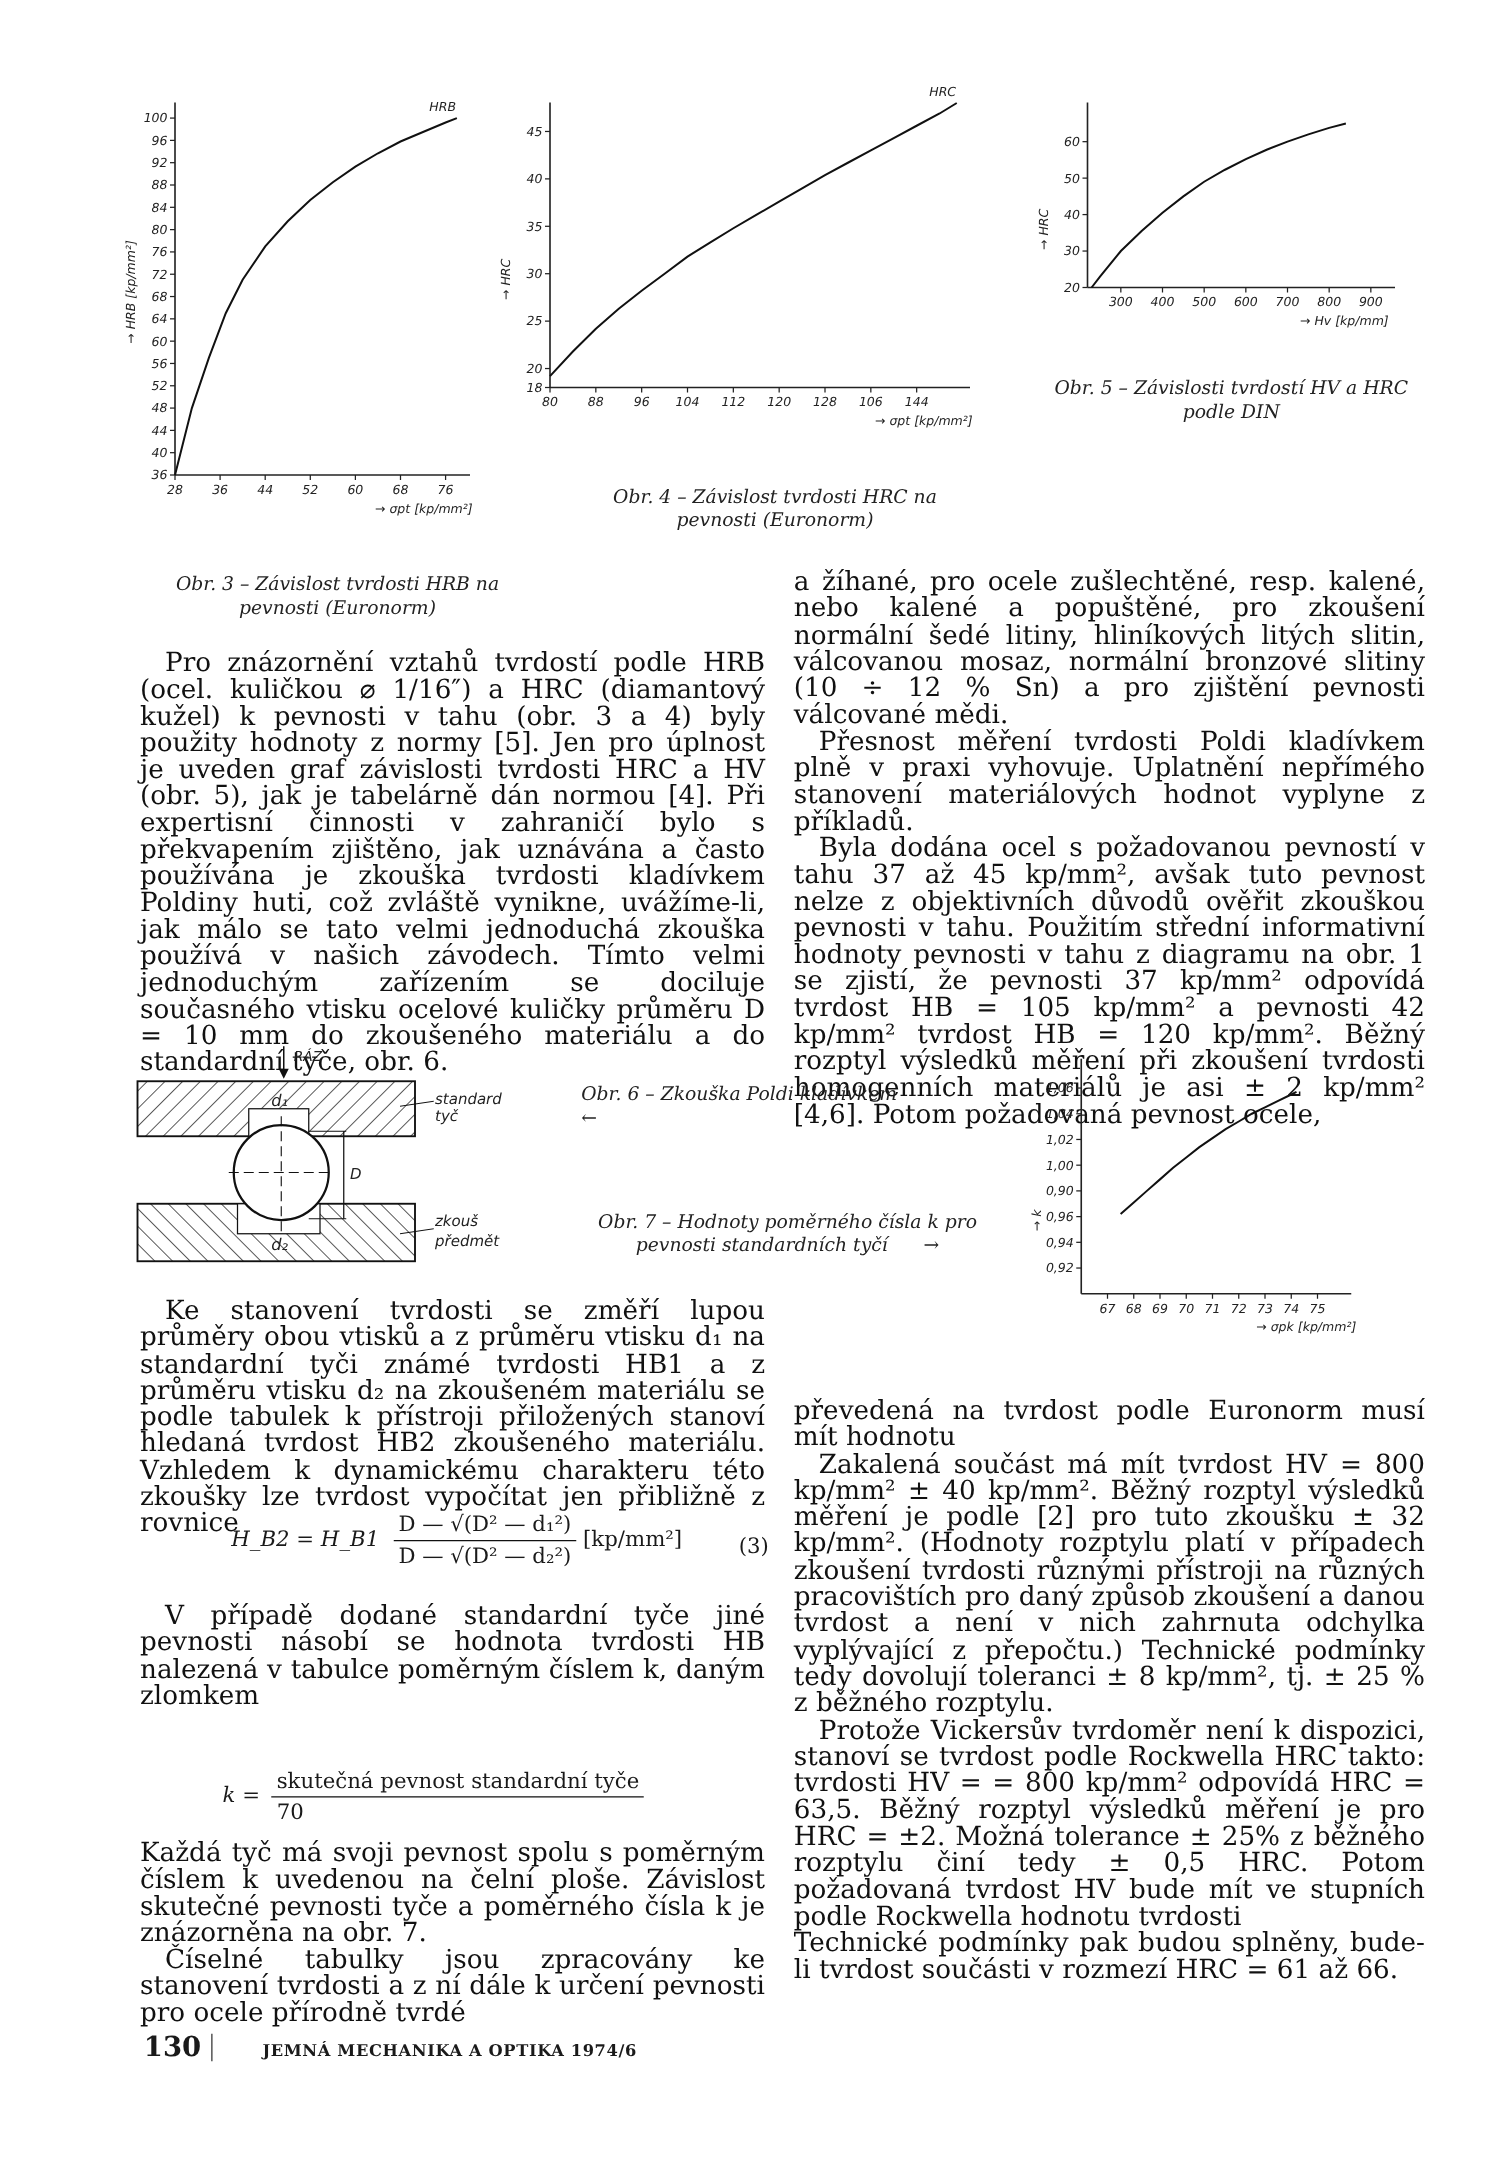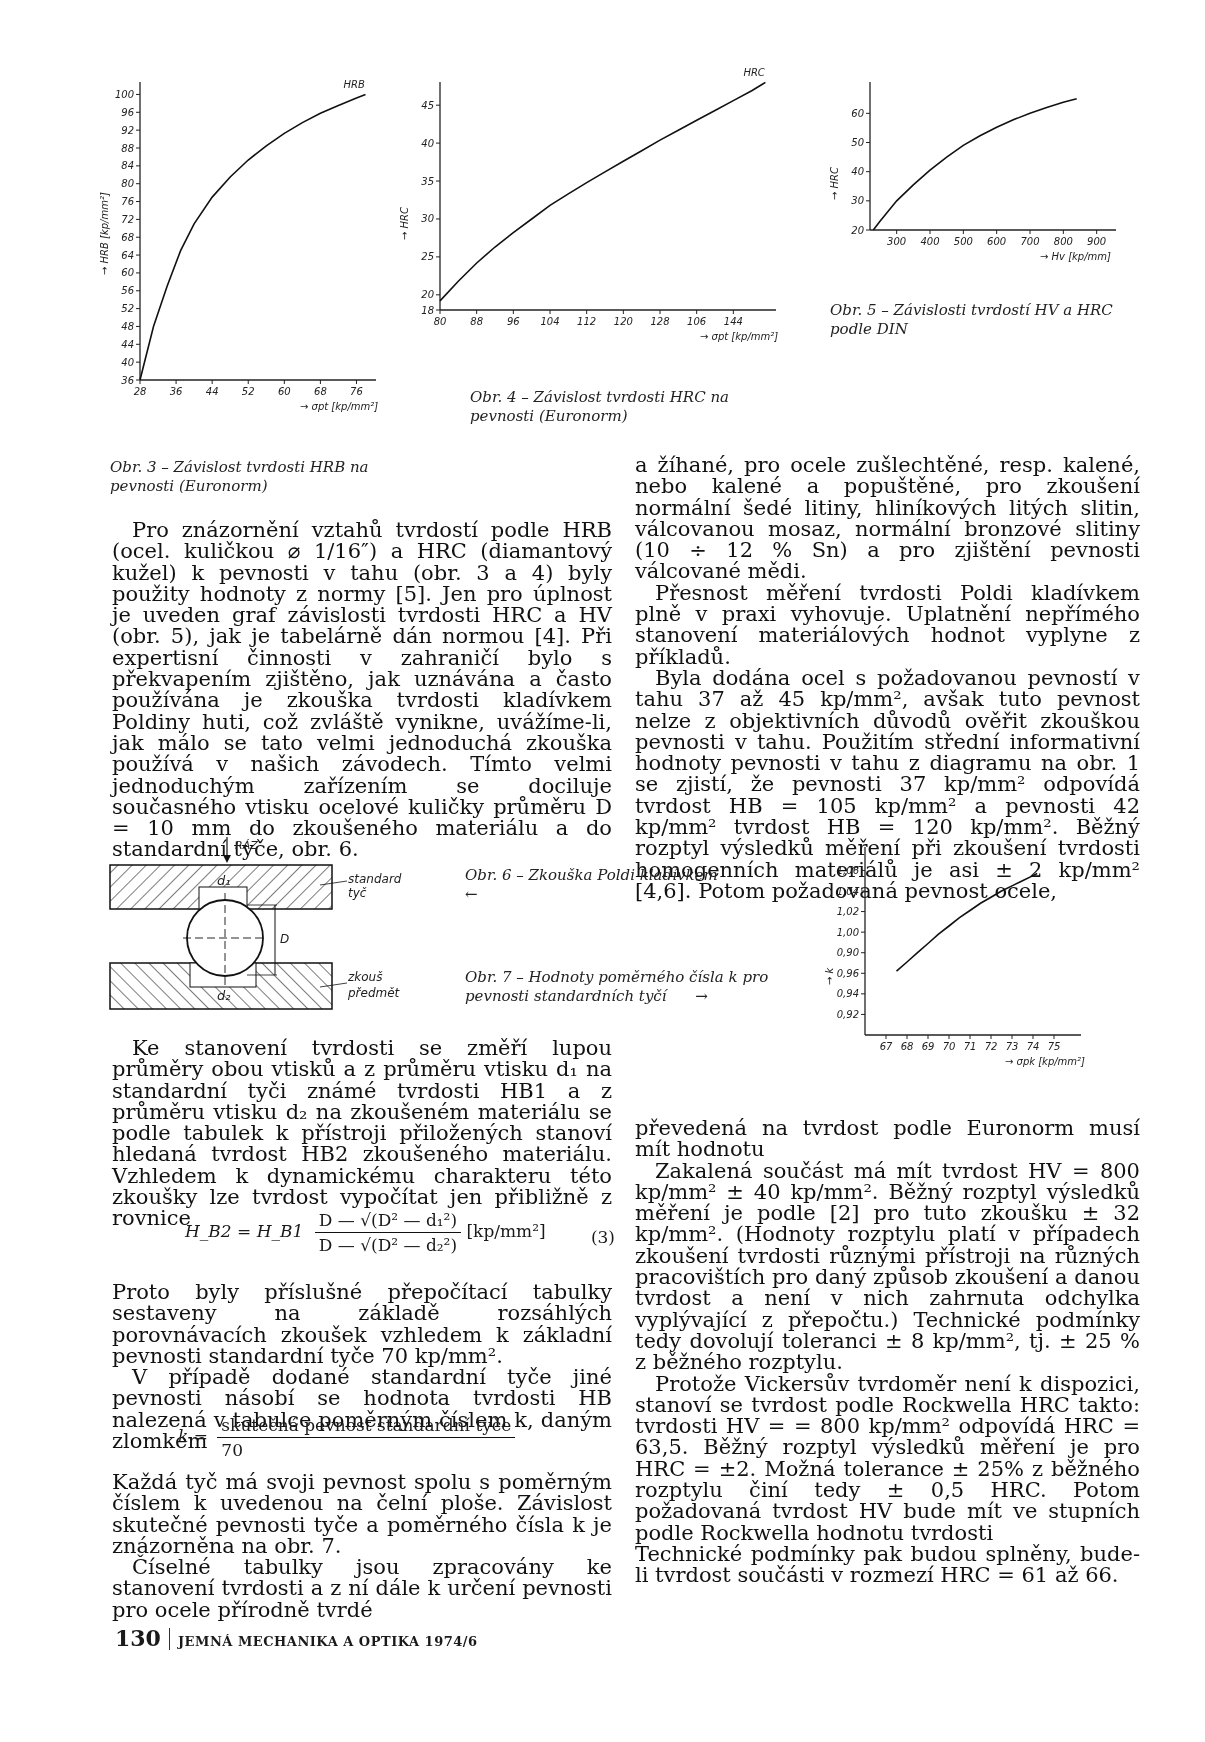--- a/index.html
+++ b/index.html
@@ -1,32 +1,32 @@
 <!DOCTYPE html>
 <html><head>
 <meta charset="utf-8">
 <style>
   html,body{margin:0;padding:0;background:#fff;}
   body{width:1205px;height:1742px;position:relative;overflow:hidden;font-family:"DejaVu Serif","Liberation Serif",serif;color:#1a1a1a;}
   .abs{position:absolute;}
-  .caption{font-family:"DejaVu Serif","Liberation Serif",serif;font-style:italic;font-size:15px;line-height:19px;text-align:left;color:#222;}
+  .caption{font-family:"DejaVu Serif","Liberation Serif",serif;font-style:italic;font-size:15px;line-height:19px;text-align:center;color:#222;}
   .col{position:absolute;font-size:21px;line-height:21.3px;text-align:justify;color:#111;}
   .col p{margin:0;text-indent:20px;}
   .col p.noind{text-indent:0;}
   .chart svg{overflow:visible;}
   .tick{font-family:"DejaVu Sans","Liberation Sans",sans-serif;font-style:italic;font-size:10px;fill:#222;}
   .axlabel{font-family:"DejaVu Sans","Liberation Sans",sans-serif;font-style:italic;font-size:10px;fill:#222;}
   .formula{position:absolute;font-size:17px;font-family:"DejaVu Serif","Liberation Serif",serif;}
   .frac{display:inline-block;vertical-align:middle;text-align:left;}
   .frac .num{display:block;border-bottom:1.3px solid #111;padding:0 4px 2px;}
   .frac .den{display:block;padding:2px 4px 0;}
   .footer{position:absolute;left:115px;top:1625px;font-family:"DejaVu Serif","Liberation Serif",serif;}
   .footer .pg{font-size:22px;font-weight:bold;}
   .footer .bar{display:inline-block;width:1px;height:22px;background:#333;margin:0 8px;vertical-align:-4px;}
-  .footer .jr{font-size:13px;font-weight:bold;letter-spacing:0.5px;}
+  .footer .jr{font-size:13px;font-weight:bold;letter-spacing:0.5px;margin-left:32px;}
 </style>
 </head>
 <body>
 
 <div class="abs chart" style="left:110px;top:80px;width:300px;height:360px;">
   <svg width="300" height="360">
     <g id="obr3-g">
         <line x1="30" y1="2" x2="30" y2="300" stroke="#222" stroke-width="1.3"></line>
         <line x1="30" y1="300" x2="266" y2="300" stroke="#222" stroke-width="1.3"></line>
         <line x1="26" y1="300" x2="30" y2="300" stroke="#222" stroke-width="1"></line>
@@ -292,21 +292,20 @@
   <span style="font-style:italic;">H_B2 = H_B1</span>
   <span class="frac" style="margin-left:6px;">
     <span class="num">D — √(D² — d₁²)</span>
     <span class="den">D — √(D² — d₂²)</span>
   </span>
   <span>[kp/mm²]</span>
   <span style="position:absolute;right:0;top:17px;">(3)</span>
 </div>
 
 <div class="col" style="left:112px;top:1282px;width:500px;">
-  <p class="noind">Proto byly příslušné přepočítací tabulky sestaveny na základě rozsáhlých porovnávacích zkoušek vzhledem k základní pevnosti standardní tyče 70 kp/mm².</p>
   <p>V případě dodané standardní tyče jiné pevnosti násobí se hodnota tvrdosti HB nalezená v tabulce poměrným číslem k, daným zlomkem</p>
 </div>
 
 <div class="formula" style="left:178px;top:1415px;">
   <span style="font-style:italic;">k =</span>
   <span class="frac" style="margin-left:4px;">
     <span class="num">skutečná pevnost standardní tyče</span>
     <span class="den">70</span>
   </span>
 </div>

